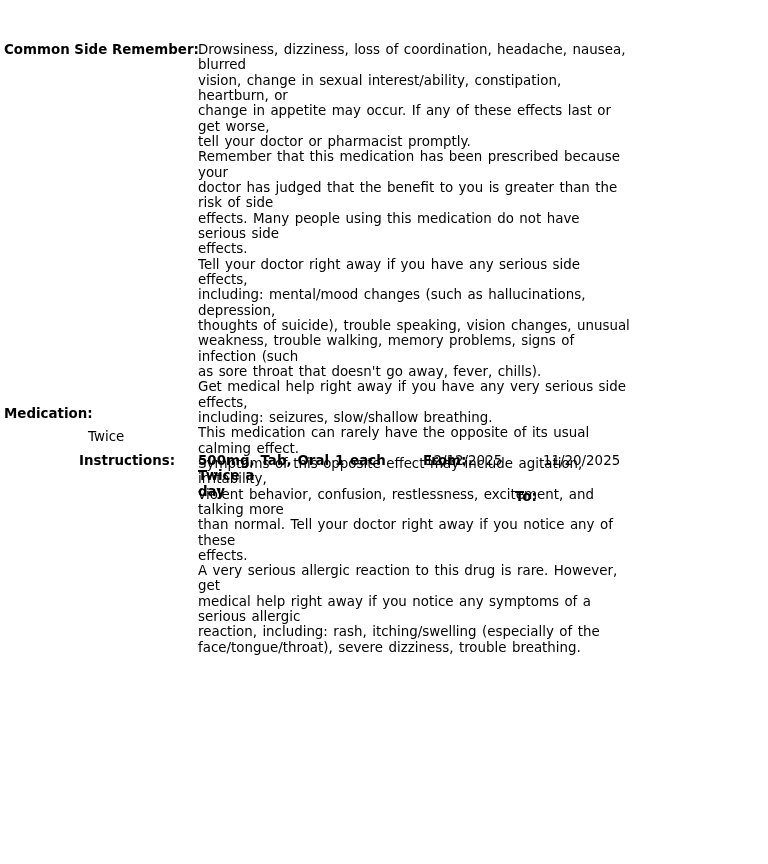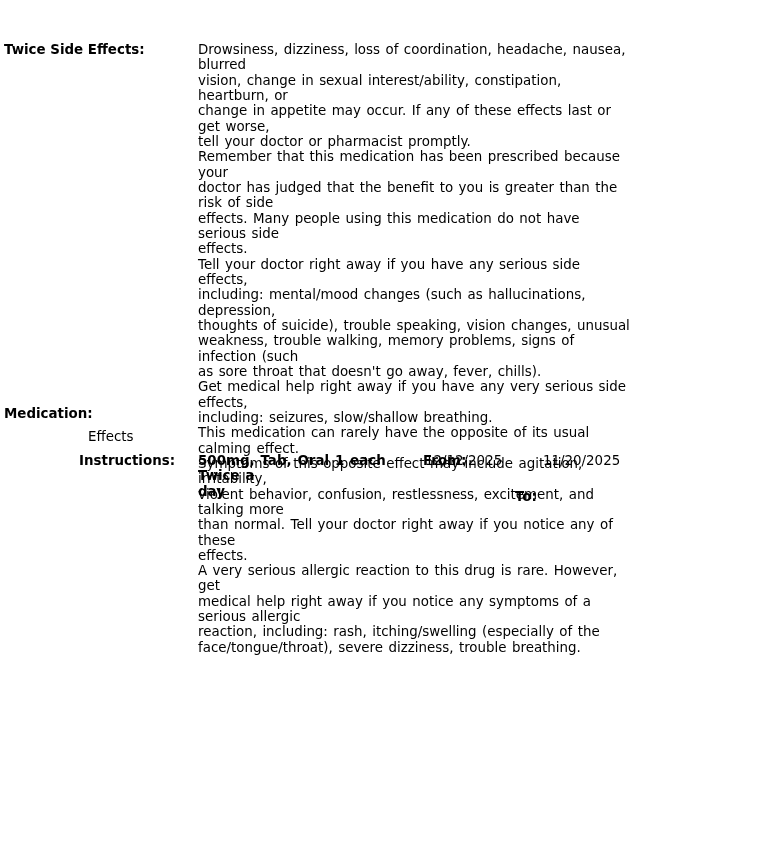--- a/index.html
+++ b/index.html
@@ -33,21 +33,21 @@
     line-height: 15.33px;
     word-spacing: 1.2px;
     margin-left: 13px;
   }
 </style>
 </head>
 <body>
 
 <div>
 
-  <div class="lbl" style="left:4px; top:42px;">Twice Side Effects:</div>
+  <div class="lbl" style="left:4px; top:42px;">Common Side Remember:</div>
 
   <div class="wrap-text" style="left:185px; top:42px; width:432px;">Drowsiness, dizziness, loss of coordination, headache, nausea, blurred
 vision, change in sexual interest/ability, constipation, heartburn, or
 change in appetite may occur. If any of these effects last or get worse,
 tell your doctor or pharmacist promptly.
 Remember that this medication has been prescribed because your
 doctor has judged that the benefit to you is greater than the risk of side
 effects. Many people using this medication do not have serious side
 effects.
 Tell your doctor right away if you have any serious side effects,
@@ -62,21 +62,21 @@
 violent behavior, confusion, restlessness, excitement, and talking more
 than normal. Tell your doctor right away if you notice any of these
 effects.
 A very serious allergic reaction to this drug is rare. However, get
 medical help right away if you notice any symptoms of a serious allergic
 reaction, including: rash, itching/swelling (especially of the
 face/tongue/throat), severe dizziness, trouble breathing.</div>
 
   <div class="lbl" style="left:4px; top:406px;">Medication:</div>
 
-  <div class="val" style="left:88px; top:429px;">Effects</div>
+  <div class="val" style="left:88px; top:429px;">Twice</div>
 
   <div class="lbl" style="left:79px; top:453px;">Instructions:</div>
 
   <div class="wrap-text" style="left:185px; top:453px; width:190px;font-weight:bold;">500mg, Tab, Oral 1 each Twice a
 day</div>
 
   <div class="lbl" style="left:375px; top:453px;margin-left:48px;">From:</div>
 
   <div class="val" style="left:425px; top:453px;text-align:right;">12/12/2025</div>
 

